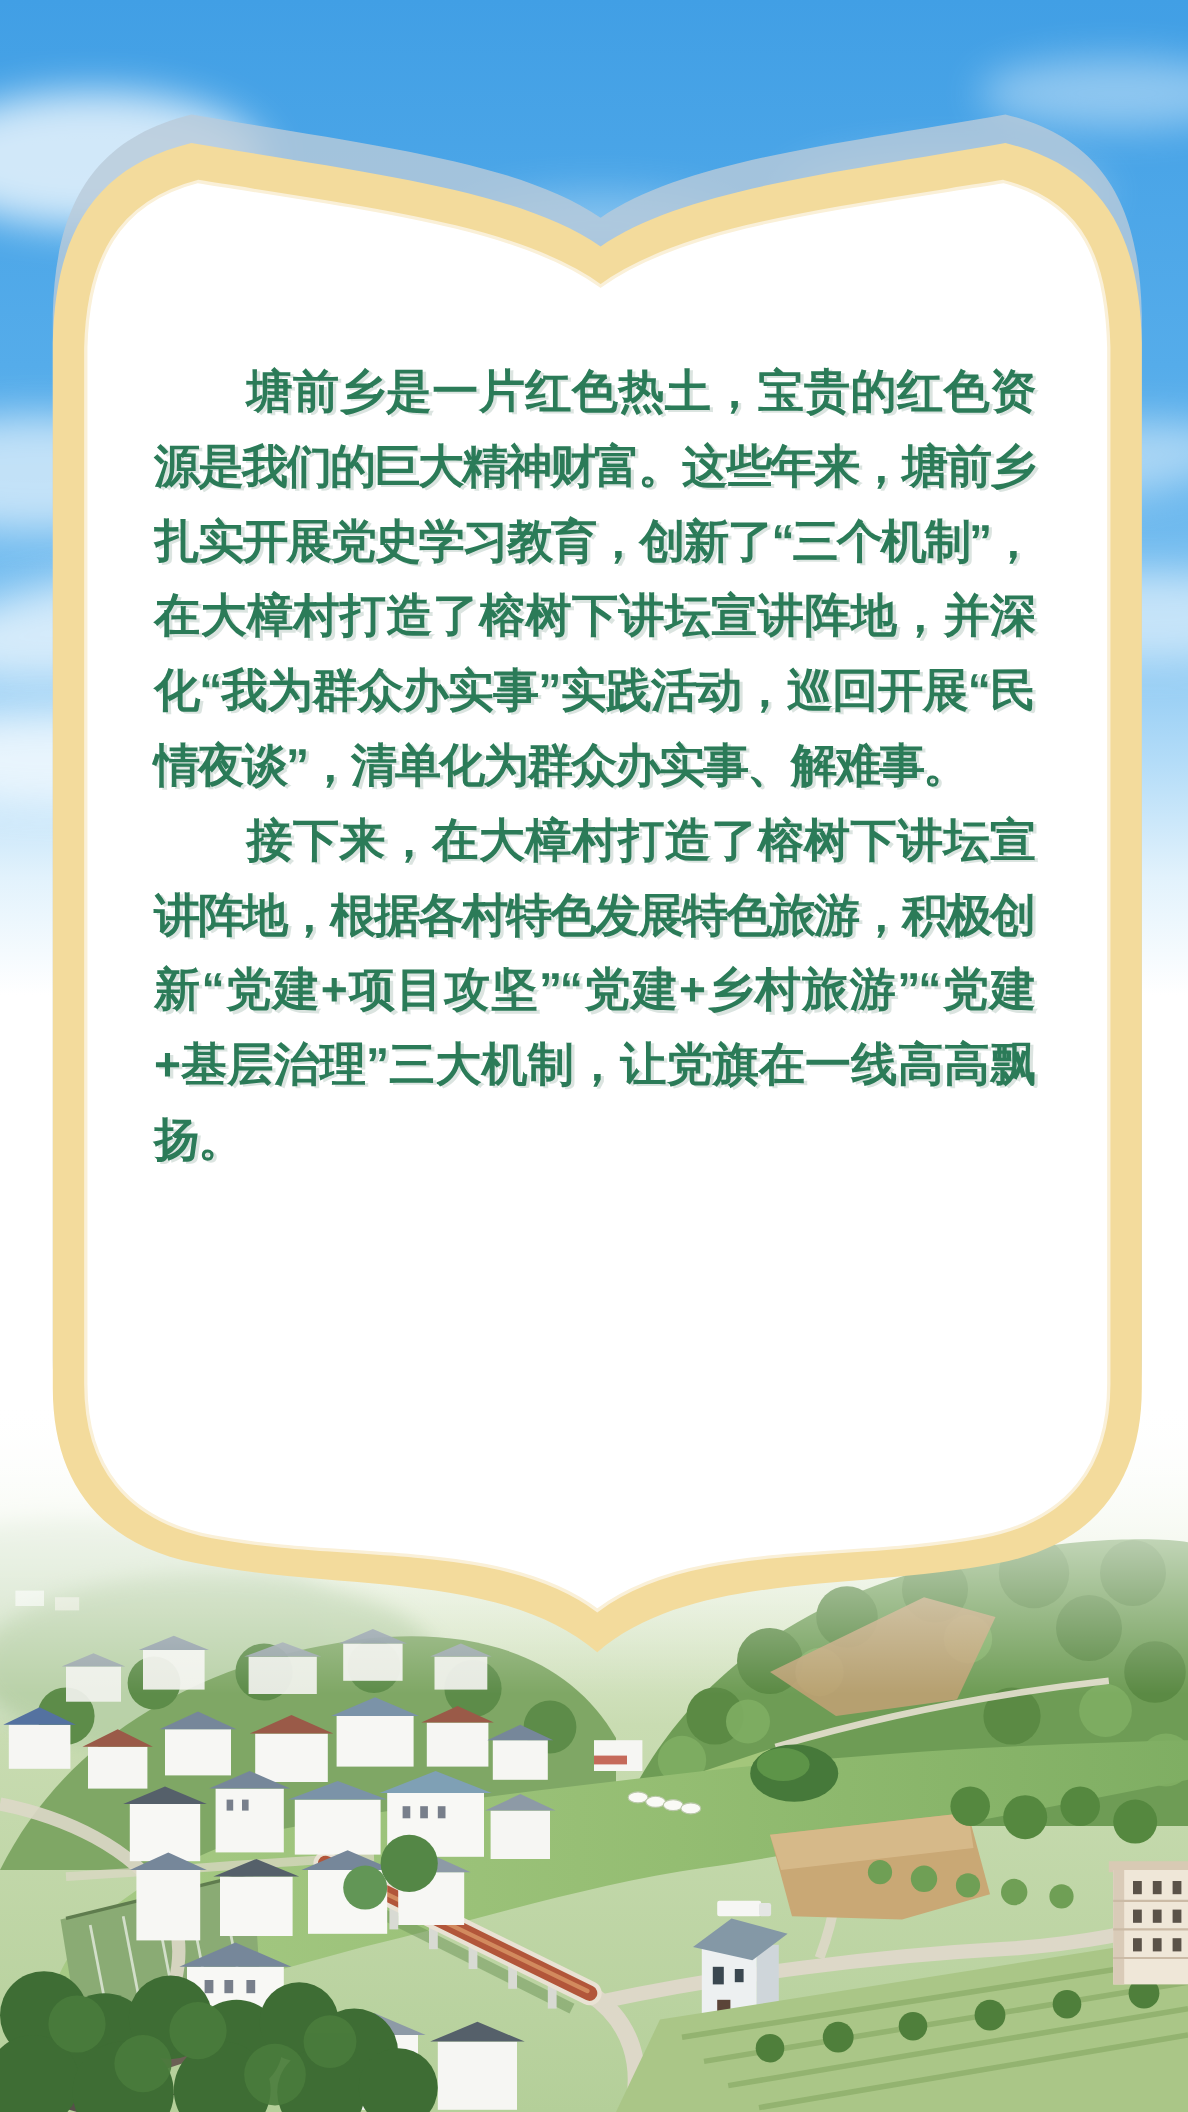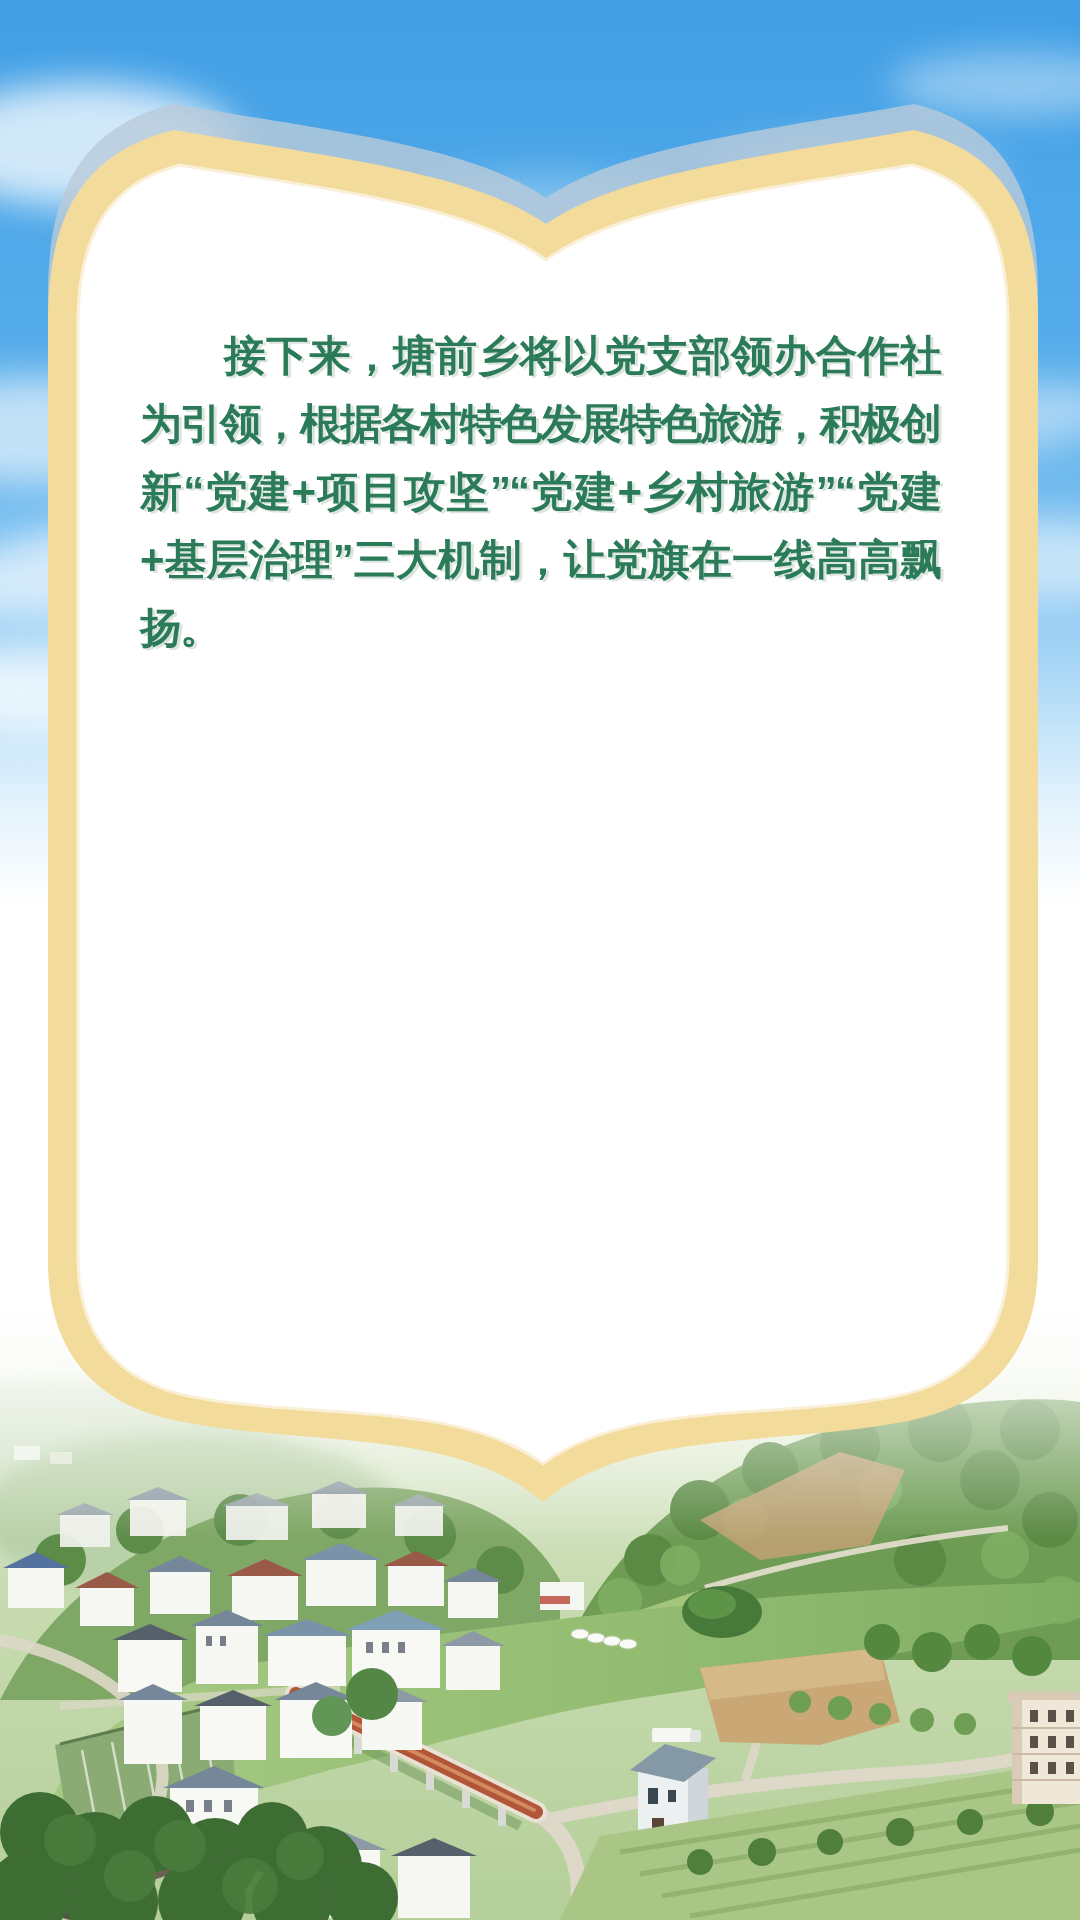--- a/index.html
+++ b/index.html
@@ -360,16 +360,17 @@
     </g>
 
     <g>
       <path transform="translate(0,-26)" fill="#b9cbd9" opacity="0.8" d="M48,312 C50,214 84,152 174,130 C336,158 470,172 546,224 C622,172 756,158 914,130 C1004,152 1036,214 1038,312 L1038,1262 C1038,1346 996,1404 908,1421 C776,1447 630,1428 543,1502 C456,1428 310,1447 178,1421 C90,1404 48,1346 48,1262 Z"></path>
       <path fill="#f3db9c" d="M48,312 C50,214 84,152 174,130 C336,158 470,172 546,224 C622,172 756,158 914,130 C1004,152 1036,214 1038,312 L1038,1262 C1038,1346 996,1404 908,1421 C776,1447 630,1428 543,1502 C456,1428 310,1447 178,1421 C90,1404 48,1346 48,1262 Z"></path>
       <path fill="#ffffff" stroke="#faf0d8" stroke-width="3" d="M78,316 C80,238 106,184 180,165 C336,190 472,206 546,260 C620,206 756,190 912,165 C986,184 1006,238 1008,316 L1008,1258 C1008,1332 972,1382 893,1397 C770,1420 628,1400 543,1464 C458,1400 316,1420 193,1397 C114,1382 78,1332 78,1258 Z"></path>
     </g>
   </svg>
 
   <div class="article">
-    <p>接下来，塘前乡将以党支部领办合作社为引领，根据各村特色发展特色旅游，积极创新“党建+项目攻坚”“党建+乡村旅游”“党建+基层治理”三大机制，让党旗在一线高高飘扬。</p>
+    <p>塘前乡是一片红色热土，宝贵的红色资源是我们的巨大精神财富。这些年来，塘前乡扎实开展党史学习教育，创新了“三个机制”，在大樟村打造了榕树下讲坛宣讲阵地，并深化“我为群众办实事”实践活动，巡回开展“民情夜谈”，清单化为群众办实事、解难事。</p>
+    <p>接下来，在大樟村打造了榕树下讲坛宣讲阵地，根据各村特色发展特色旅游，积极创新“党建+项目攻坚”“党建+乡村旅游”“党建+基层治理”三大机制，让党旗在一线高高飘扬。</p>
   </div>
 
 </div>
 
 </body></html>

